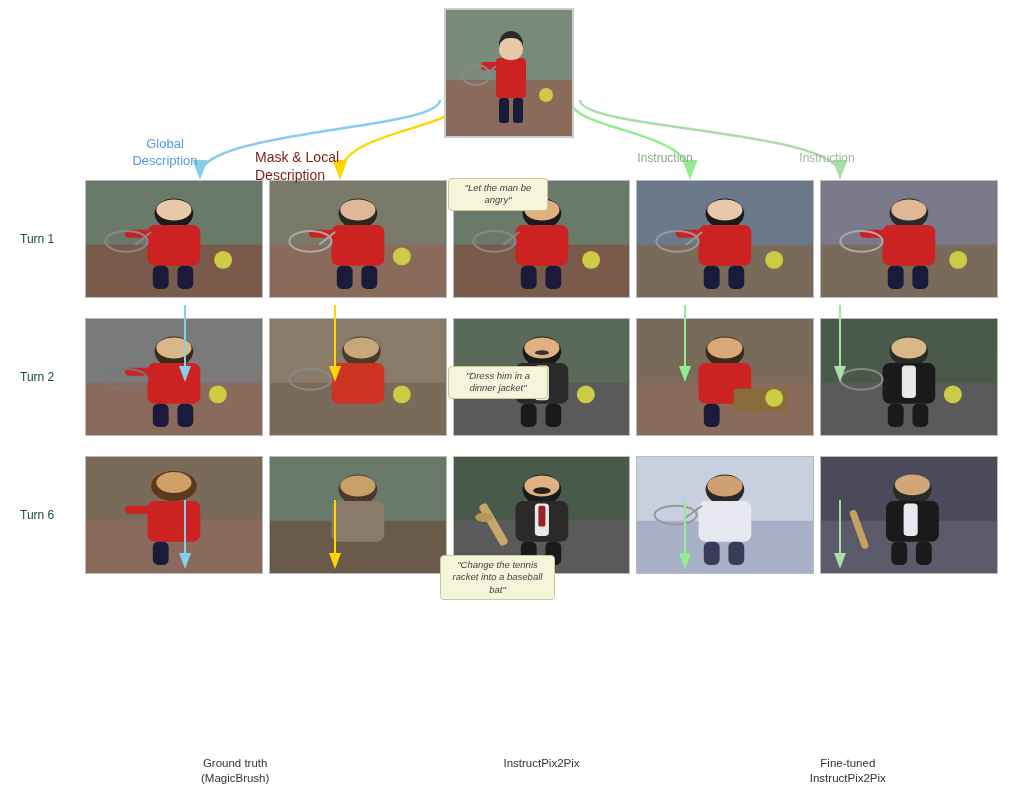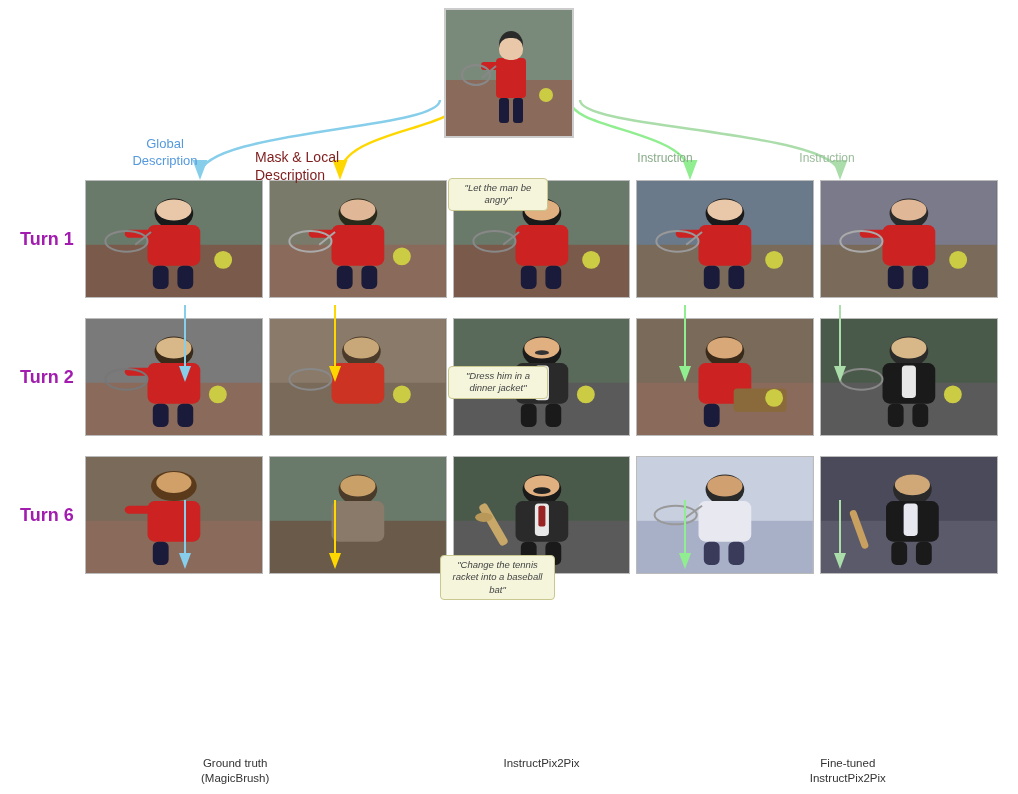--- a/index.html
+++ b/index.html
@@ -42,23 +42,23 @@
     }
 
     .grid-row {
       display: flex;
       align-items: center;
       margin-bottom: 8px;
     }
 
     .row-label {
       width: 65px;
-      font-size: 18px;
-      font-weight: bold;
-      color: #a21caf;
+      font-size: 12px;
+      font-weight: normal;
+      color: #14532d;
       text-align: left;
       flex-shrink: 0;
     }
 
     .cells {
       display: flex;
       gap: 6px;
       flex: 1;
     }
 

